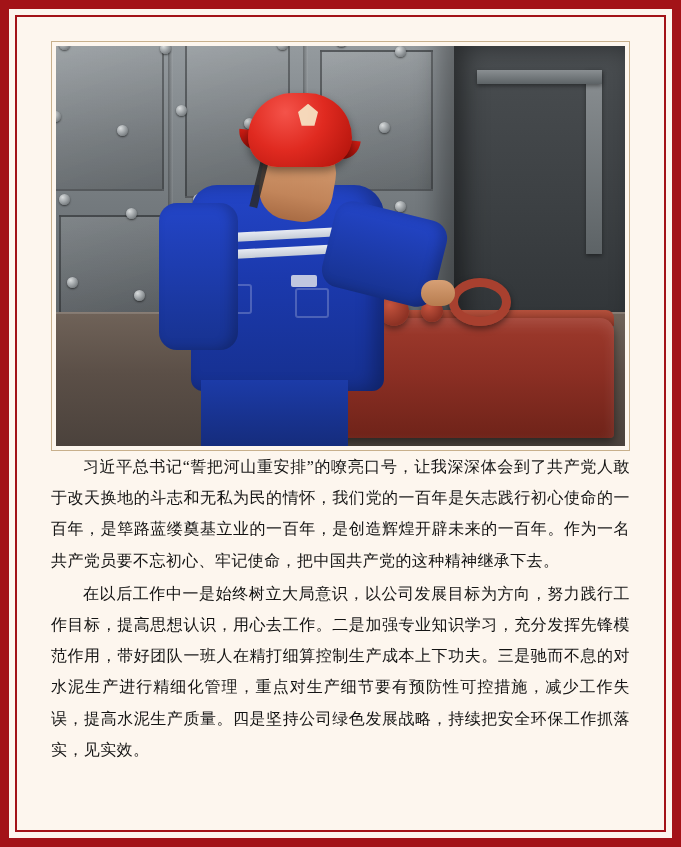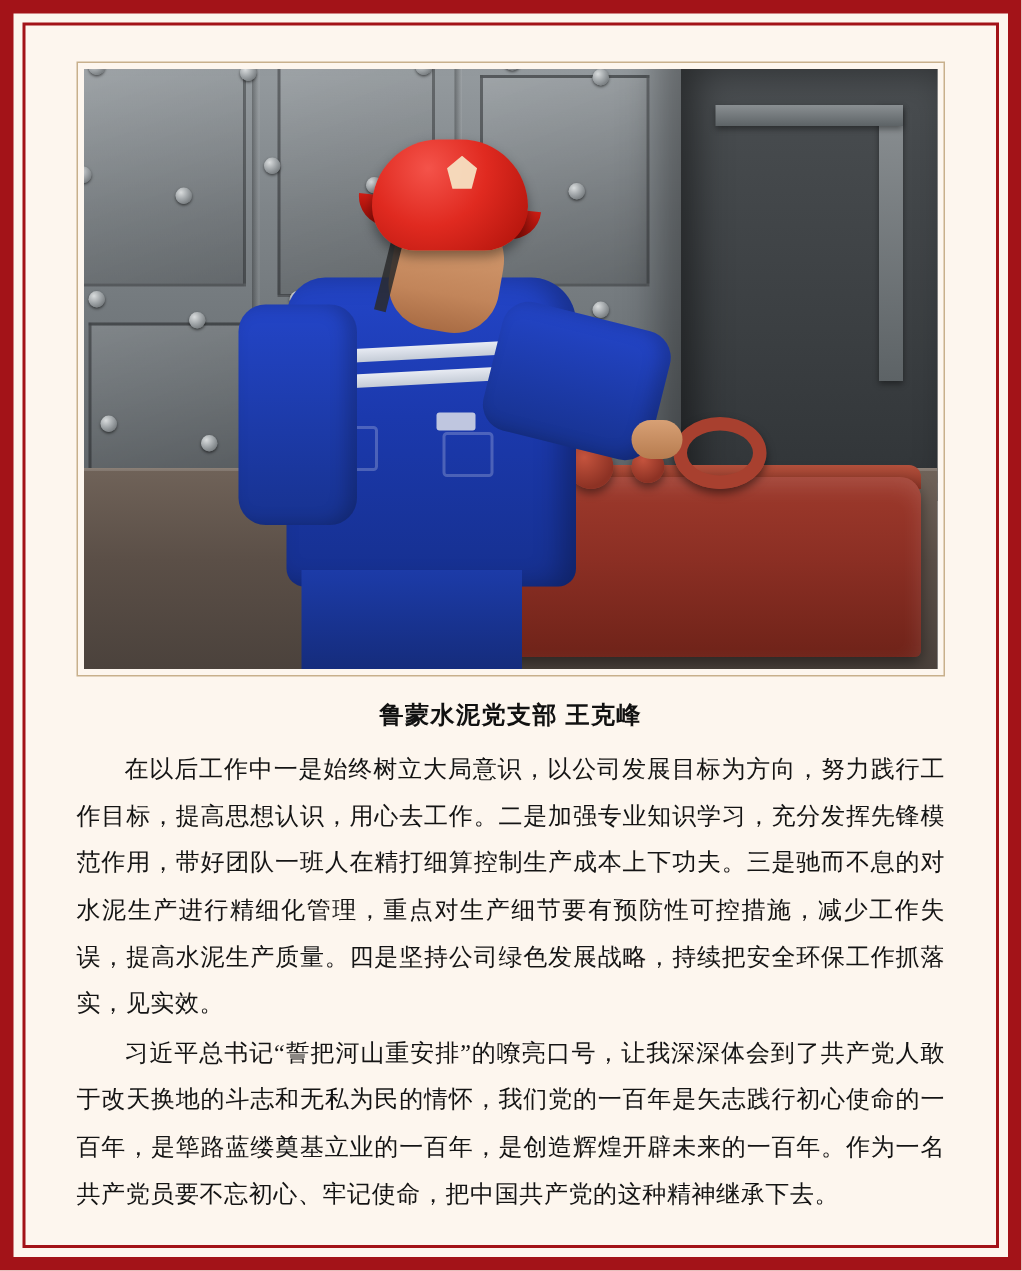--- a/index.html
+++ b/index.html
@@ -368,21 +368,20 @@
           <div class="neck"></div>
           <div class="face"></div>
           <div class="chinstrap"></div>
           <div class="helmet-brim"></div>
           <div class="helmet"></div>
           <div class="helmet-badge"></div>
         </div>
       </div>
     </div>
 
-    <div class="caption">鲁蒙水泥党支部    王克峰</div>
 
     <div class="body-text">
+      <p>习近平总书记“誓把河山重安排”的嘹亮口号，让我深深体会到了共产党人敢于改天换地的斗志和无私为民的情怀，我们党的一百年是矢志践行初心使命的一百年，是筚路蓝缕奠基立业的一百年，是创造辉煌开辟未来的一百年。作为一名共产党员要不忘初心、牢记使命，把中国共产党的这种精神继承下去。</p>
       <p>在以后工作中一是始终树立大局意识，以公司发展目标为方向，努力践行工作目标，提高思想认识，用心去工作。二是加强专业知识学习，充分发挥先锋模范作用，带好团队一班人在精打细算控制生产成本上下功夫。三是驰而不息的对水泥生产进行精细化管理，重点对生产细节要有预防性可控措施，减少工作失误，提高水泥生产质量。四是坚持公司绿色发展战略，持续把安全环保工作抓落实，见实效。</p>
-      <p>习近平总书记“誓把河山重安排”的嘹亮口号，让我深深体会到了共产党人敢于改天换地的斗志和无私为民的情怀，我们党的一百年是矢志践行初心使命的一百年，是筚路蓝缕奠基立业的一百年，是创造辉煌开辟未来的一百年。作为一名共产党员要不忘初心、牢记使命，把中国共产党的这种精神继承下去。</p>
     </div>
 
   </div>
 </div>
 
 </body></html>

